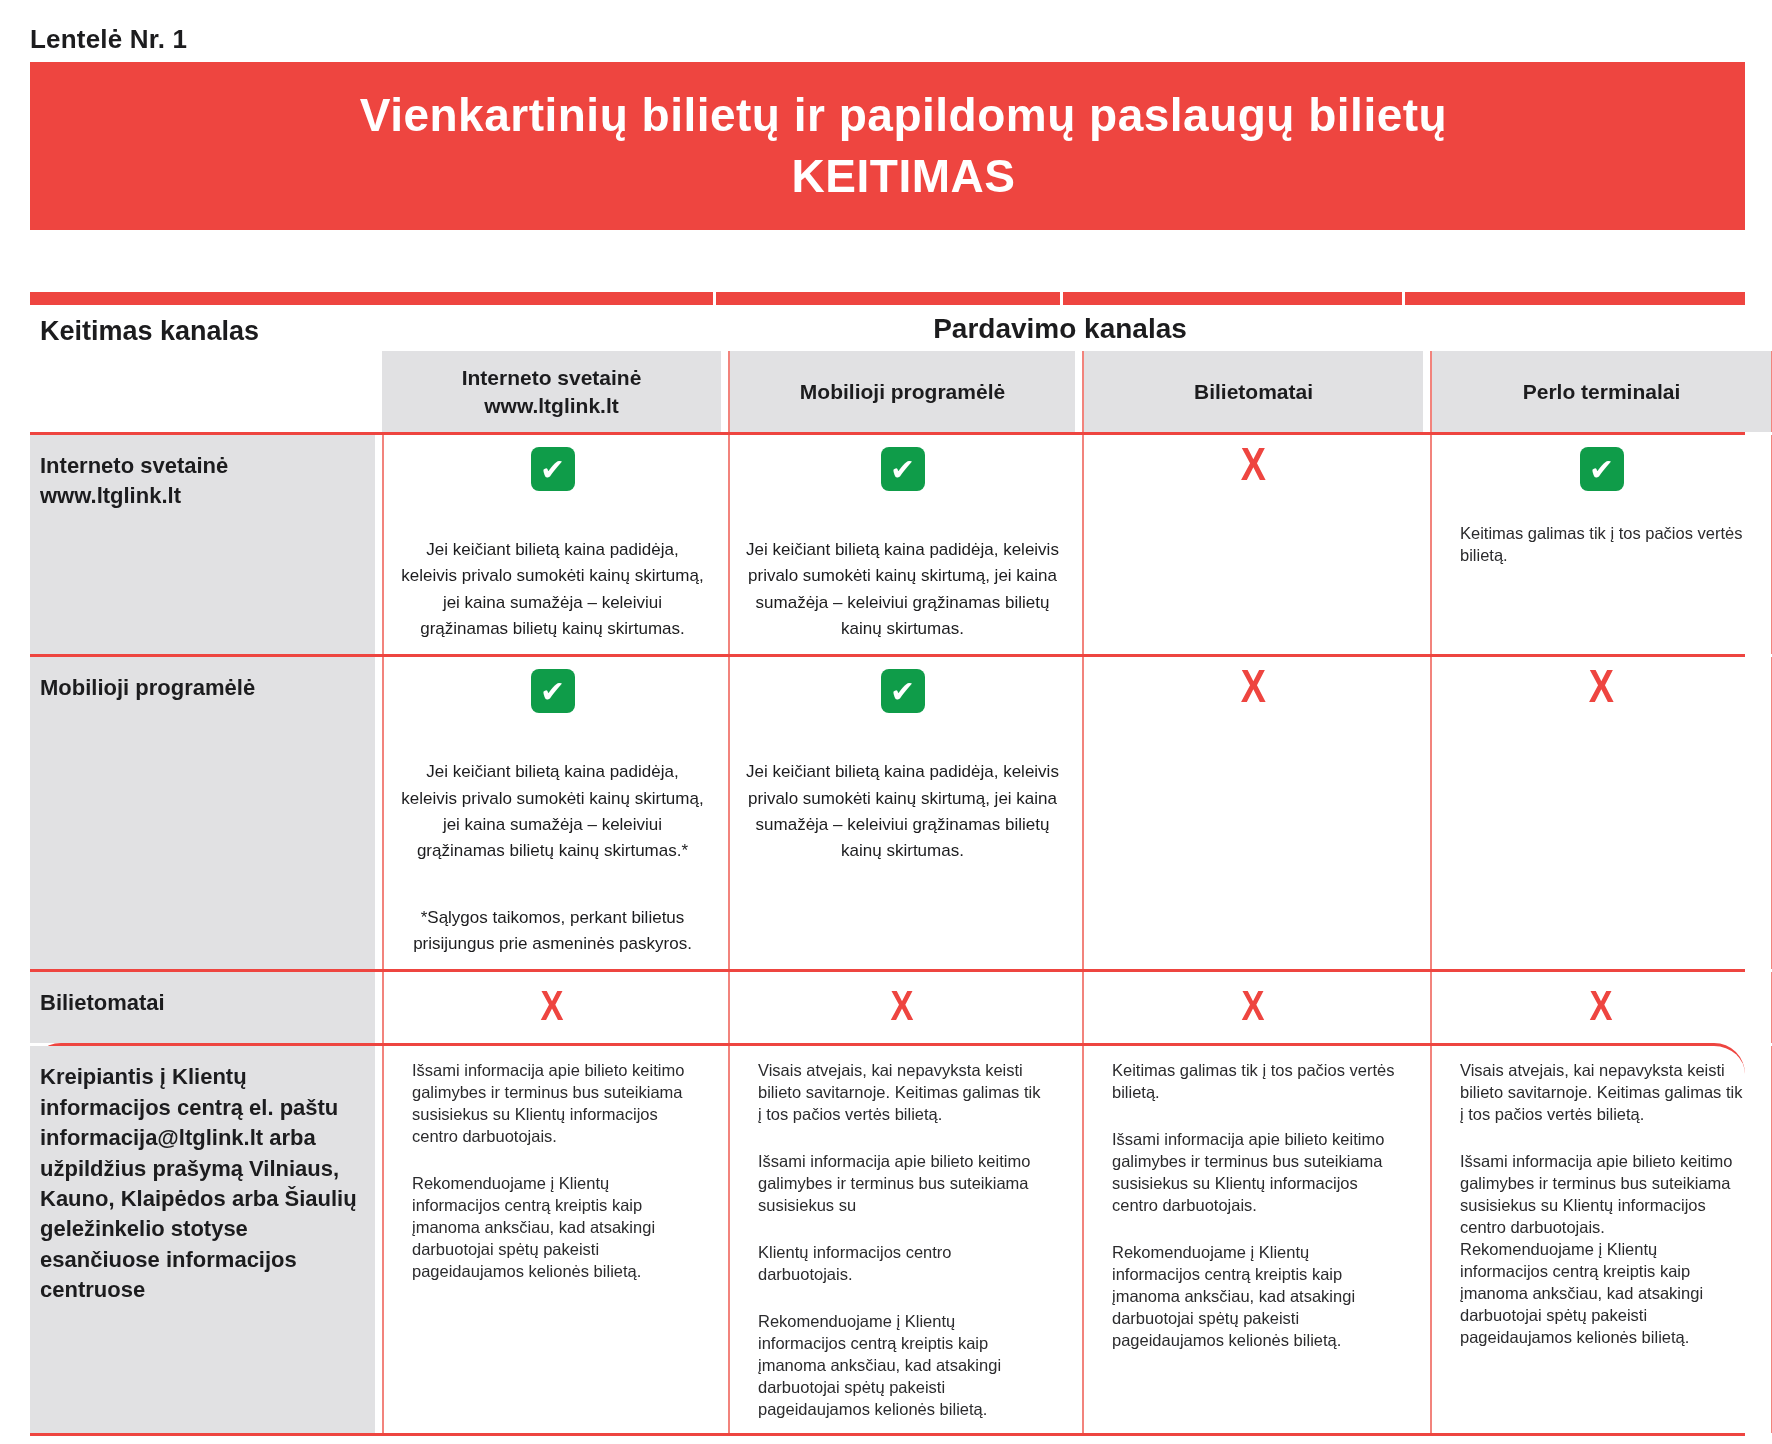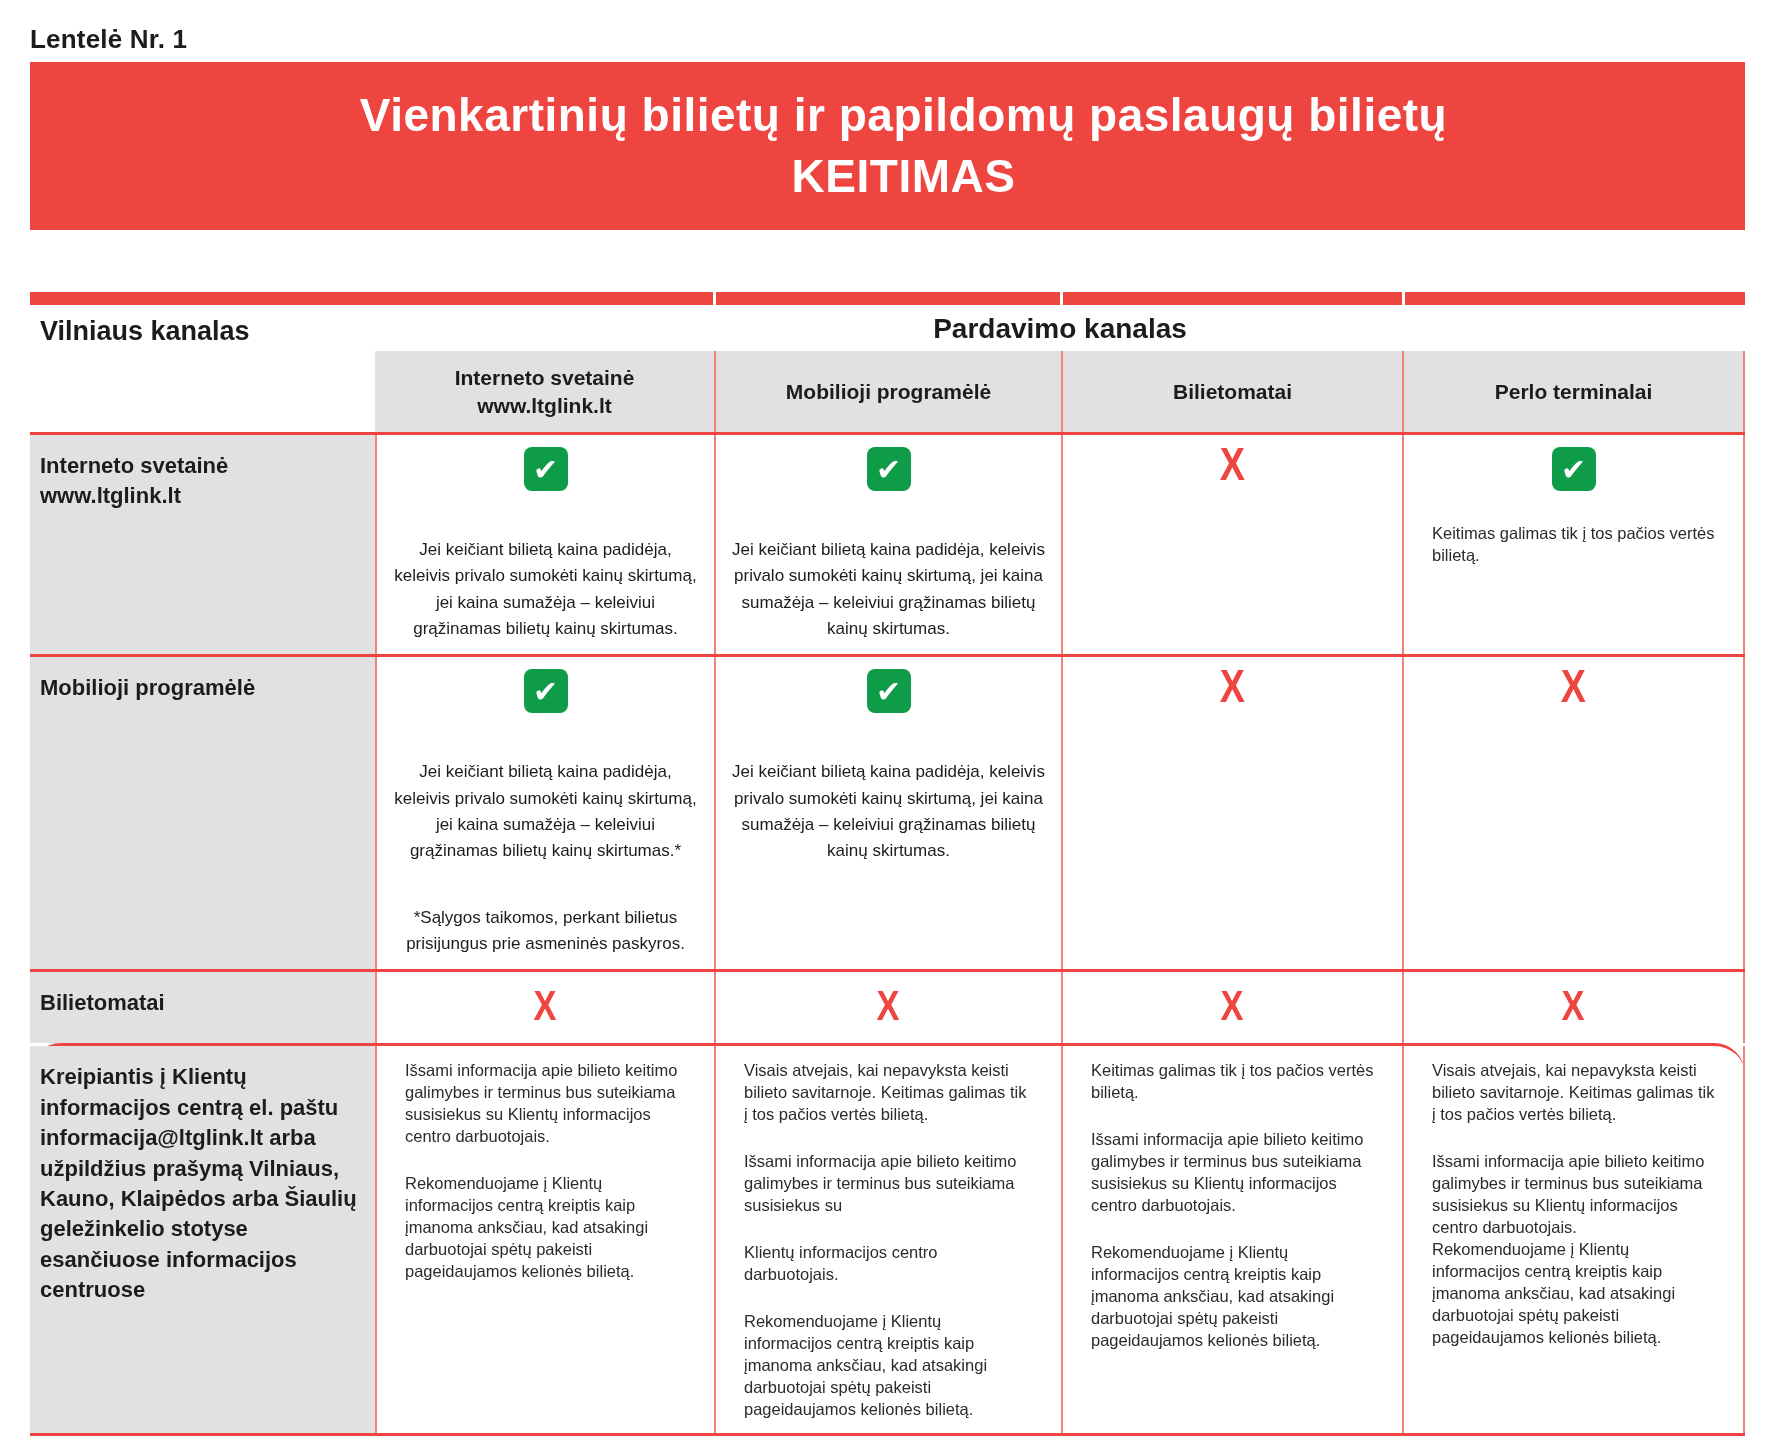--- a/index.html
+++ b/index.html
@@ -19,21 +19,21 @@
           display:flex;flex-direction:column;align-items:center;justify-content:center;padding-left:32px;}
   .banner-line{font-size:46px;font-weight:bold;line-height:1.32;text-align:center;letter-spacing:.5px;}
 
   .red-bar{margin-top:62px;display:grid;grid-template-columns:683px 344px 339px 340px;column-gap:3px;}
   .red-bar .seg{height:13px;background:var(--brand-red);}
 
   .axis-labels{position:relative;height:46px;}
   .axis-left{position:absolute;left:10px;bottom:4px;font-size:27px;font-weight:bold;}
   .axis-right{position:absolute;left:345px;right:0;bottom:6px;text-align:center;font-size:28px;font-weight:bold;}
 
-  .grid{display:grid;grid-template-columns:345px 339px 347px 341px 343px;}
+  .grid{display:grid;grid-template-columns:345px 339px 347px 341px 343px;gap:7px;}
   .table{border-bottom:3px solid var(--brand-red);}
   .thead .colhead{background:var(--header-gray);min-height:81px;display:flex;align-items:center;justify-content:center;
                   text-align:center;font-weight:bold;font-size:21px;line-height:1.3;padding:8px 16px;}
   .thead .colhead + .colhead{border-left:2px solid var(--border-light);}
   .thead .tcell:last-child{border-right:2px solid var(--border-light);}
 
   .trow{border-top:3px solid var(--brand-red);}
   .trow .tcell{border-left:2px solid var(--border-light);padding-bottom:12px;}
   .trow .tcell:first-child{border-left:none;}
   .trow .tcell:last-child{border-right:2px solid var(--border-light);}
@@ -77,21 +77,21 @@
   </div>
 
   <div class="red-bar">
     <span class="seg"></span>
     <span class="seg"></span>
     <span class="seg"></span>
     <span class="seg"></span>
   </div>
 
   <div class="axis-labels">
-    <span class="axis-left">Vilniaus kanalas</span>
+    <span class="axis-left">Keitimas kanalas</span>
     <span class="axis-right">Pardavimo kanalas</span>
   </div>
 
   <div class="table">
 
     <div class="grid thead">
       <div class="tcell corner"></div>
       <div class="tcell colhead">Interneto svetainė www.ltglink.lt</div>
       <div class="tcell colhead">Mobilioji programėlė</div>
       <div class="tcell colhead">Bilietomatai</div>

